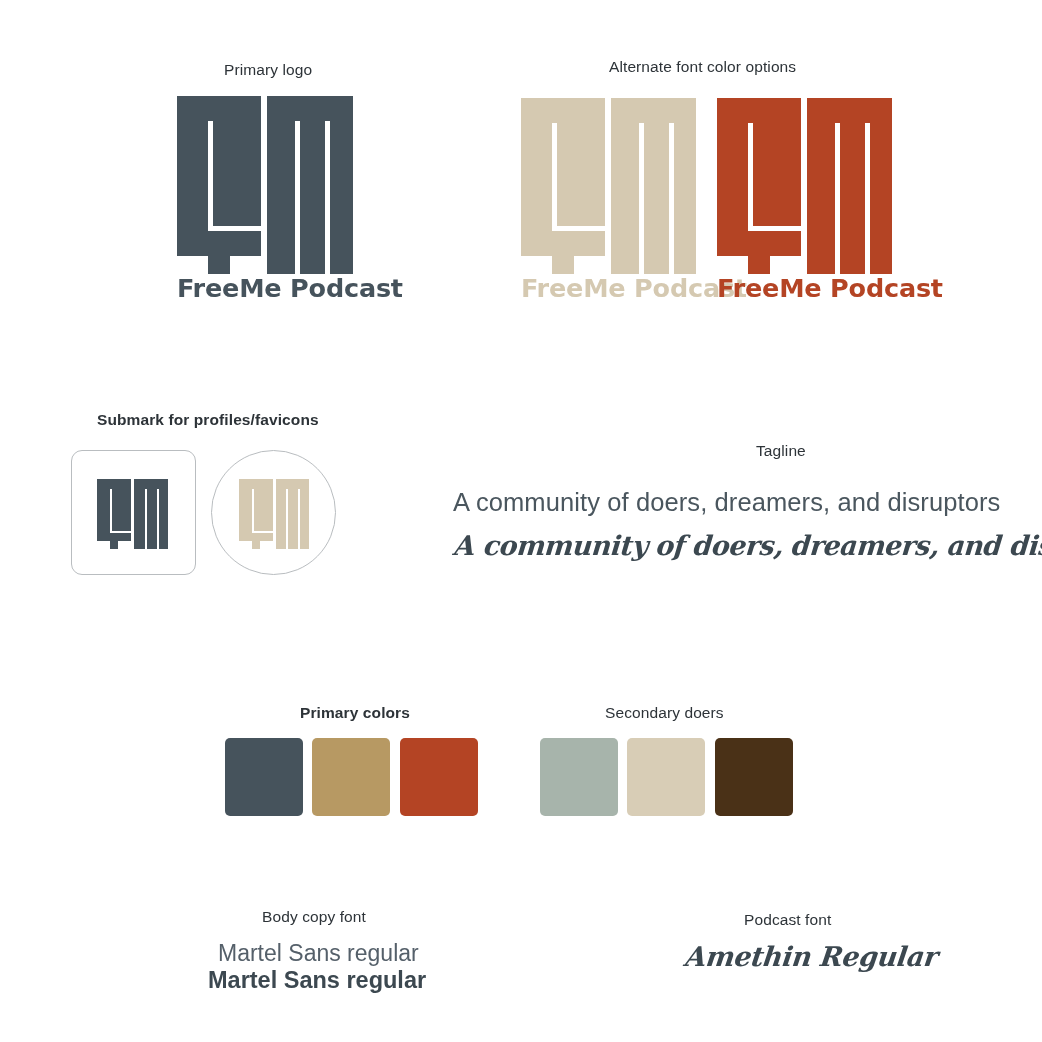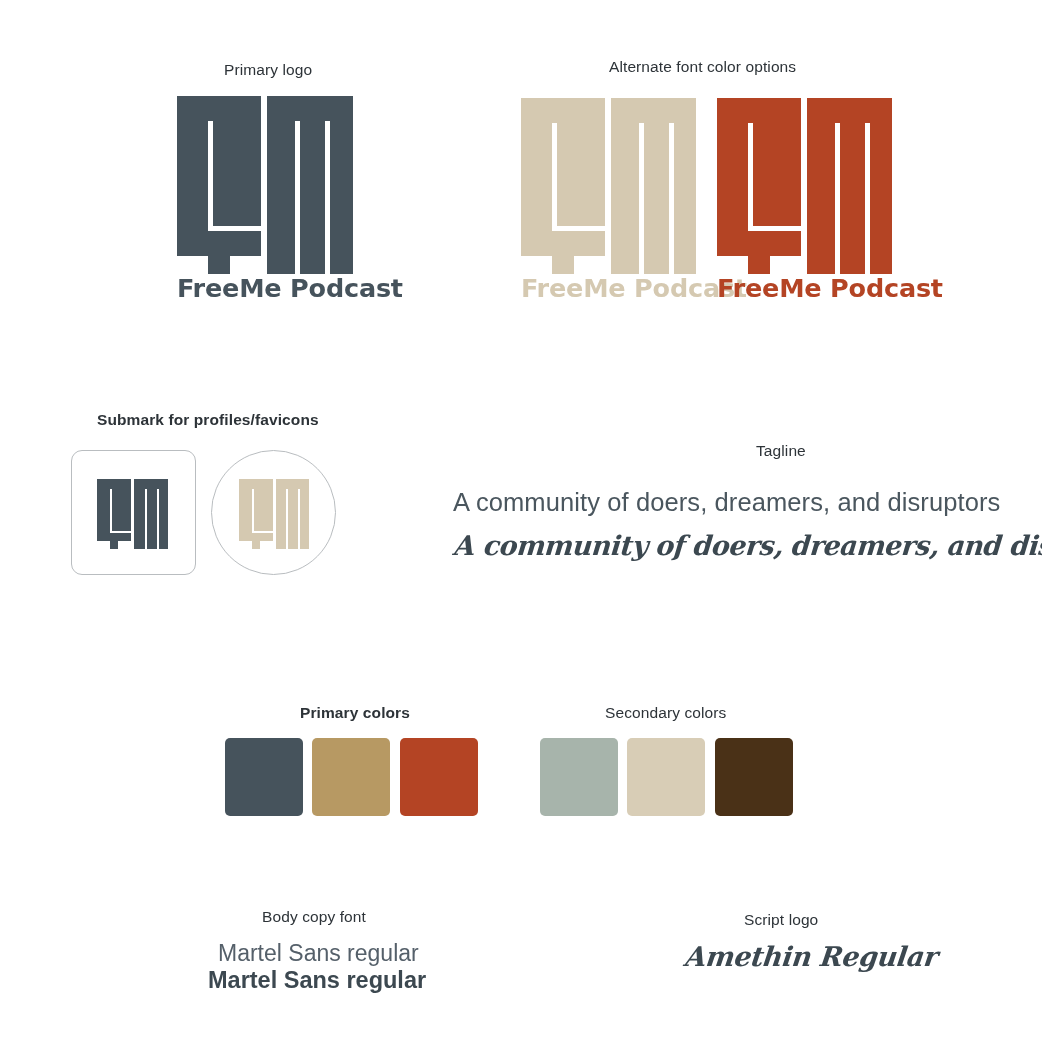--- a/index.html
+++ b/index.html
@@ -204,29 +204,29 @@
   <div class="tagline-sans" style="left:453px; top:488px;">A community of doers, dreamers, and disruptors</div>
 
   <div class="tagline-script" style="left:455px; top:530px;">A community of doers, dreamers, and disruptors</div>
 
   <div class="caption" style="left:300px; top:704px;font-weight:bold;">Primary colors</div>
 
   <div class="swatch" style="left:225px; top:738px; background:#46535C;"></div>
   <div class="swatch" style="left:312px; top:738px; background:#B79963;"></div>
   <div class="swatch" style="left:400px; top:738px; background:#B44424;"></div>
 
-  <div class="caption" style="left:605px; top:704px;">Secondary colors</div>
+  <div class="caption" style="left:605px; top:704px;">Secondary doers</div>
 
   <div class="swatch" style="left:540px; top:738px; background:#A7B4AB;"></div>
   <div class="swatch" style="left:627px; top:738px; background:#D8CDB6;"></div>
   <div class="swatch" style="left:715px; top:738px; background:#4A3117;"></div>
 
   <div class="caption" style="left:262px; top:908px;">Body copy font</div>
 
   <div class="spec-regular" style="left:218px; top:940px;">Martel Sans regular</div>
 
   <div class="spec-bold" style="left:208px; top:967px;">Martel Sans regular</div>
 
-  <div class="caption" style="left:744px; top:911px;">Script logo</div>
+  <div class="caption" style="left:744px; top:911px;">Podcast font</div>
 
   <div class="spec-script" style="left:686px; top:941px;">Amethin Regular</div>
 
 </div>
 
 </body></html>

